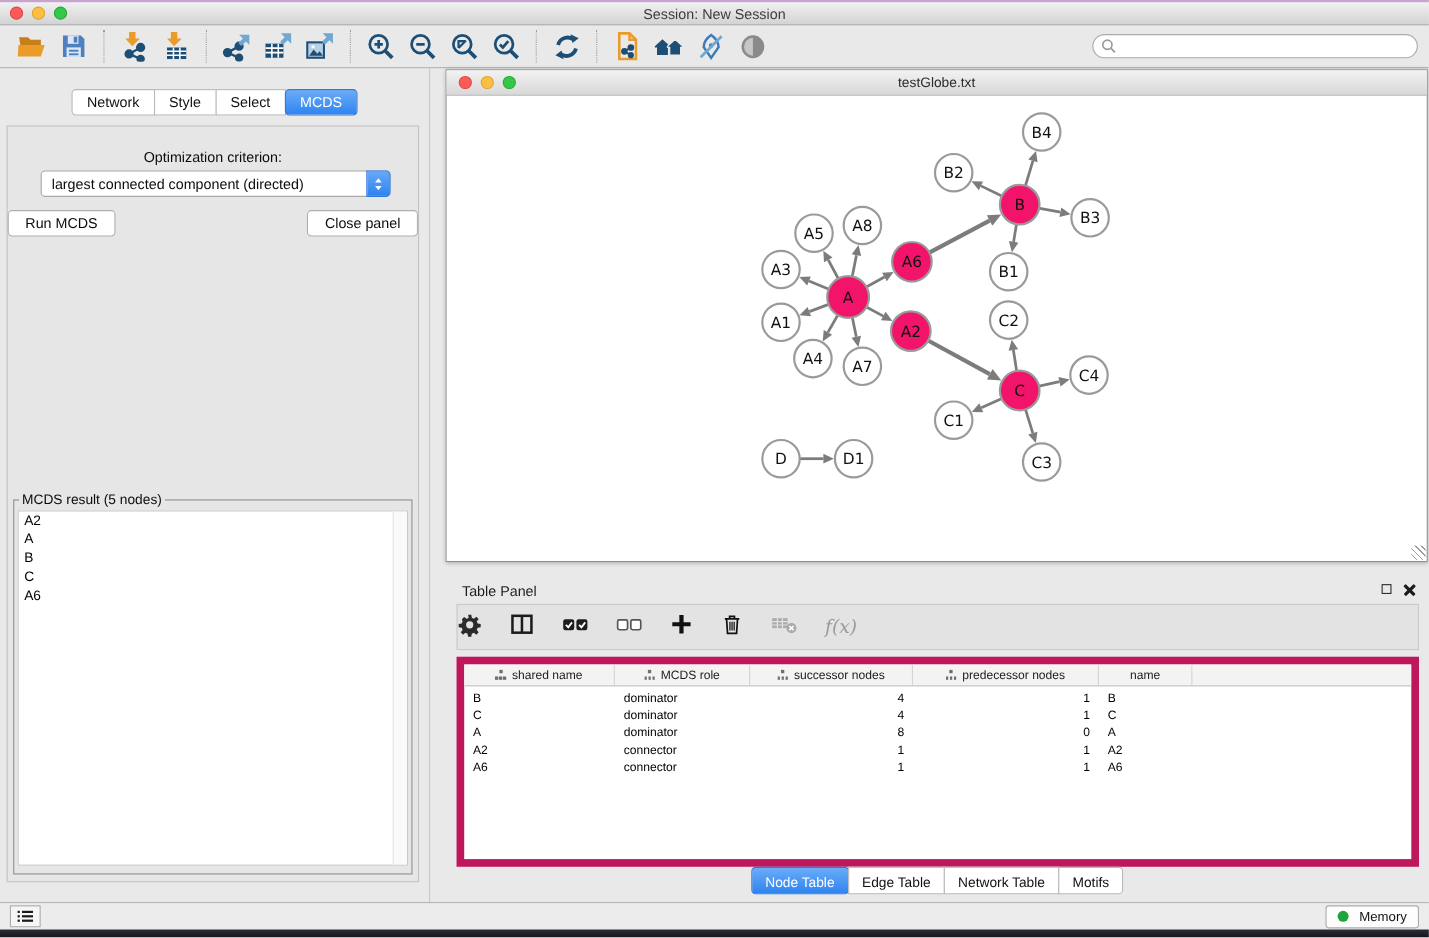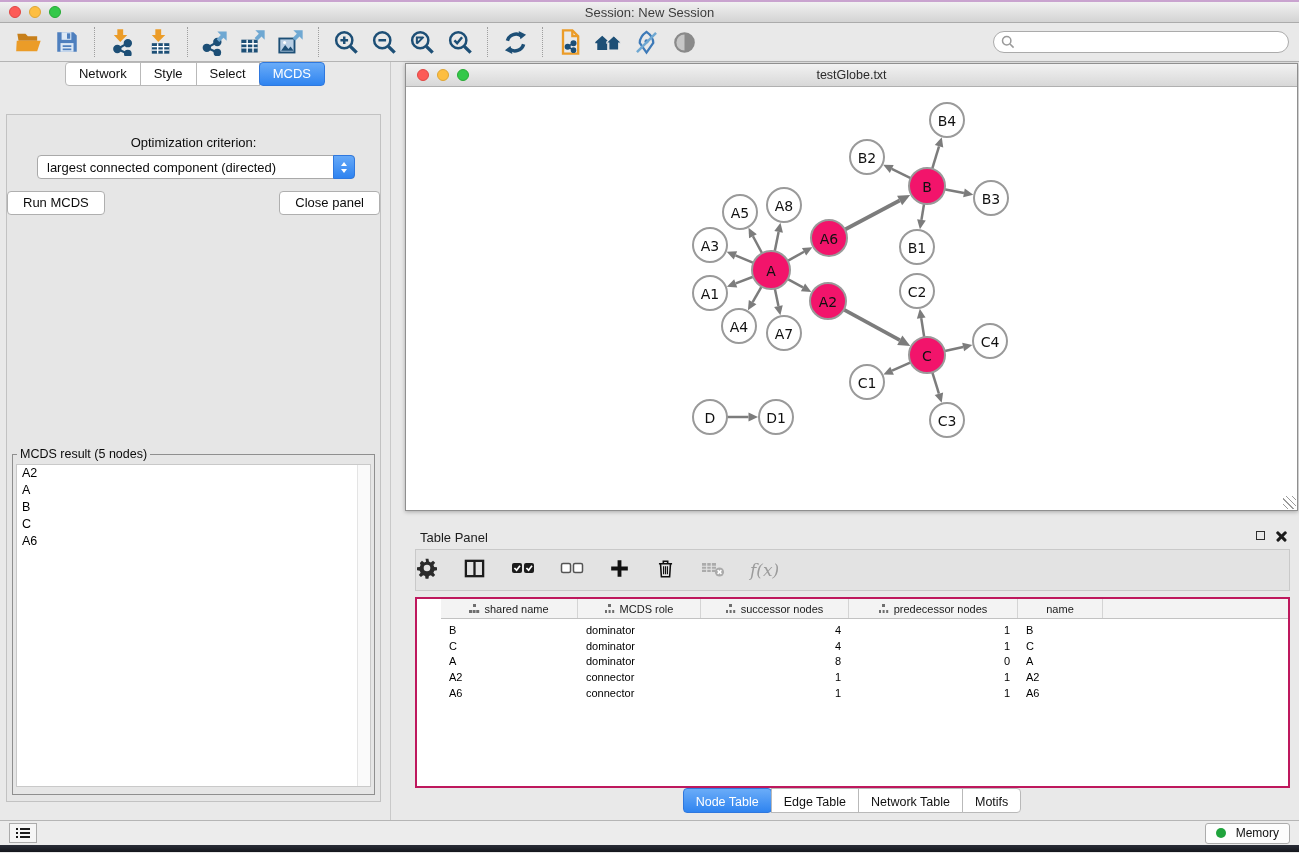--- a/index.html
+++ b/index.html
@@ -28,21 +28,21 @@
   
   .control-panel{position:absolute;left:0;top:0;width:391px;height:758px;border-right:1px solid #C9C9C9;}
   .cp-head{position:relative;height:30px;}
   .cp-title{position:absolute;left:12px;top:10px;font-size:13px;color:#1d1d1d;}
   .win-btns{position:absolute;right:10px;top:10px;display:flex;gap:11px;align-items:center;}
   .float-btn{width:9px;height:9px;border:1.5px solid #2e2e2e;display:inline-block;}
   .close-x{position:relative;width:11px;height:11px;display:inline-block;}
   .close-x::before,.close-x::after{content:"";position:absolute;left:-1px;top:4.5px;width:13px;height:2.6px;background:#1c1c1c;border-radius:1px;}
   .close-x::before{transform:rotate(45deg);}
   .close-x::after{transform:rotate(-45deg);}
-  .cp-tabs{position:relative;z-index:2;display:flex;justify-content:center;margin-top:0;}
+  .cp-tabs{position:relative;z-index:2;display:flex;justify-content:center;margin-top:19px;}
   .tab{background:#fff;border:1px solid #B9B9B9;padding:3px 13px 4px;font-size:13px;color:#111;margin-left:-1px;}
   .tab.first{border-radius:4px 0 0 4px;margin-left:0;}
   .tab.last{border-radius:0 4px 4px 0;}
   .tab.active{background:linear-gradient(#6AACF8,#2F84F0);color:#fff;border-color:#2F78DE;border-radius:4px;}
   .cp-body{position:absolute;left:6px;right:9px;top:52px;bottom:18px;background:#E6E6E6;border:1px solid #C2C2C2;}
   .opt-label{position:absolute;top:20px;left:0;right:0;text-align:center;font-size:13px;color:#0c0c0c;}
   .selectbox{position:absolute;top:40px;left:30px;width:318px;height:24px;background:#fff;border:1px solid #A9A9A9;border-radius:4px;display:flex;align-items:center;padding-left:9px;font-size:13px;color:#0c0c0c;}
   .stepper{position:absolute;right:-1px;top:-1px;width:22px;height:24px;background:linear-gradient(#66A9F8,#2E83F0);border:1px solid #2F78DE;border-radius:0 4px 4px 0;display:flex;flex-direction:column;align-items:center;justify-content:center;gap:3px;}
   .chev-up{width:0;height:0;border-left:3.5px solid transparent;border-right:3.5px solid transparent;border-bottom:4.5px solid #fff;}
   .chev-dn{width:0;height:0;border-left:3.5px solid transparent;border-right:3.5px solid transparent;border-top:4.5px solid #fff;}
@@ -62,21 +62,21 @@
   .nw-canvas svg{display:block;}
   .node-label{font-family:"DejaVu Sans",sans-serif;font-size:14px;fill:#111;}
   .grip{position:absolute;right:1px;bottom:1px;width:13px;height:13px;background:repeating-linear-gradient(45deg,transparent 0 3px,#9a9a9a 3px 4px);}
 
   
   .table-panel{position:absolute;left:405px;top:460px;width:894px;height:294px;}
   .tp-title{position:absolute;left:15px;top:8px;font-size:13px;color:#1d1d1d;}
   .table-panel .win-btns{top:8px;right:12px;}
   .tp-toolbar{position:absolute;left:10px;right:9px;top:27px;height:42px;background:#E3E3E3;border:1px solid #C9C9C9;display:flex;align-items:center;gap:25px;}
   .fx{font-family:"DejaVu Serif","Liberation Serif",serif;font-style:italic;font-size:17px;color:#9B9B9B;}
-  .tp-table{position:absolute;left:10px;right:9px;top:75px;bottom:28px;background:#fff;border:2px solid #be185d;overflow:hidden;padding-left:24px;}
+  .tp-table{position:absolute;left:10px;right:9px;top:75px;bottom:28px;background:#fff;border:7px solid #be185d;overflow:hidden;}
   .thead{display:flex;height:20px;background:#F3F3F3;border-bottom:1px solid #C2C2C2;}
   .th{display:flex;align-items:center;justify-content:center;gap:5px;font-size:11px;color:#1b1b1b;border-right:1px solid #D4D4D4;}
   .tree-ic{position:relative;width:10px;height:9px;display:inline-block;}
   .tree-ic::before{content:"";position:absolute;top:0;left:3.5px;width:3px;height:3px;background:#6e6e6e;}
   .tree-ic::after{content:"";position:absolute;bottom:0;left:0;width:2.5px;height:3px;background:#6e6e6e;box-shadow:3.6px 0 #6e6e6e,7.2px 0 #6e6e6e;}
   .tbody{padding-top:3px;}
   .tr{display:flex;height:15.8px;align-items:center;}
   .td{font-size:11px;color:#000;padding:0 8px;overflow:hidden;white-space:nowrap;}
   .td.right{text-align:right;}
   .tp-tabs{position:absolute;left:0;right:0;bottom:3px;display:flex;justify-content:center;}

